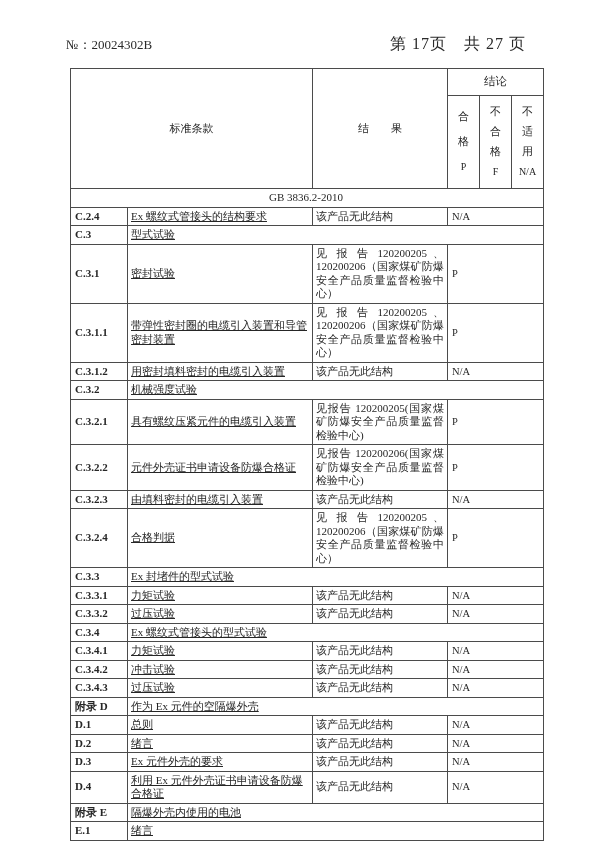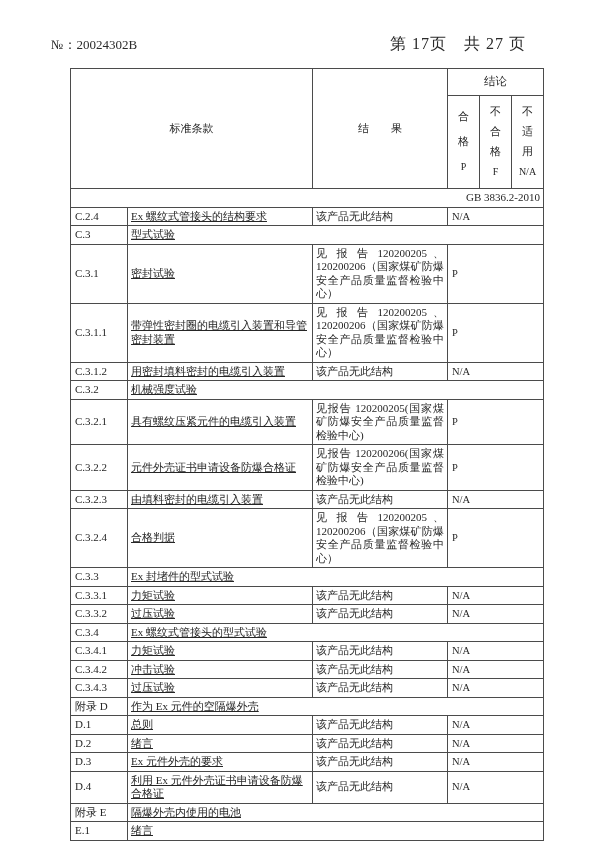--- a/index.html
+++ b/index.html
@@ -5,21 +5,21 @@
   html,body{margin:0;padding:0;}
   body{
     width:600px;height:849px;position:relative;overflow:hidden;
     background:#ffffff;color:#1f1f1f;
     font-family:"Liberation Serif","DejaVu Serif",serif;
   }
   
   .page-header{
     position:absolute;top:34px;left:0;right:0;
     display:flex;justify-content:space-between;align-items:baseline;
-    padding:0 74px 0 51px;font-size:13px;color:#2a2a2a;
+    padding:0 74px 0 66px;font-size:13px;color:#2a2a2a;
   }
   .page-header .pageinfo{font-size:16px;letter-spacing:1px;}
   
   table.report{
     position:absolute;left:70px;top:68px;width:473px;
     border-collapse:collapse;table-layout:fixed;
     font-size:11px;line-height:13.5px;color:#262626;
   }
   .report th,.report td{
     border:1px solid #4b4b4b;
@@ -28,25 +28,25 @@
   }
   .report thead th{text-align:center;}
   .th-main{font-size:11px;}
   .th-conclusion{height:22px;font-size:11.5px;}
   .th-vert{height:88px;padding:1px 0;}
   .vstack{
     display:flex;flex-direction:column;align-items:center;
     justify-content:space-evenly;height:86px;font-size:11px;
   }
   .vstack .code{font-size:10px;}
-  td.clause{text-align:left;padding-left:4px;}
+  td.clause{text-align:left;padding-left:4px;font-weight:bold;}
   td.desc{text-align:left;text-decoration:underline;}
   td.result{text-align:justify;}
   td.verdict{text-align:left;padding-left:4px;font-size:10.5px;}
-  td.full{text-align:right;padding-left:1px;}
+  td.full{text-align:center;padding-left:1px;}
 </style>
 </head>
 <body>
 
 <div class="page-header">
   <div>
     <span>№：</span><span>20024302B</span>
   </div>
   <div class="pageinfo">第 17页　共 27 页</div>
 </div>

